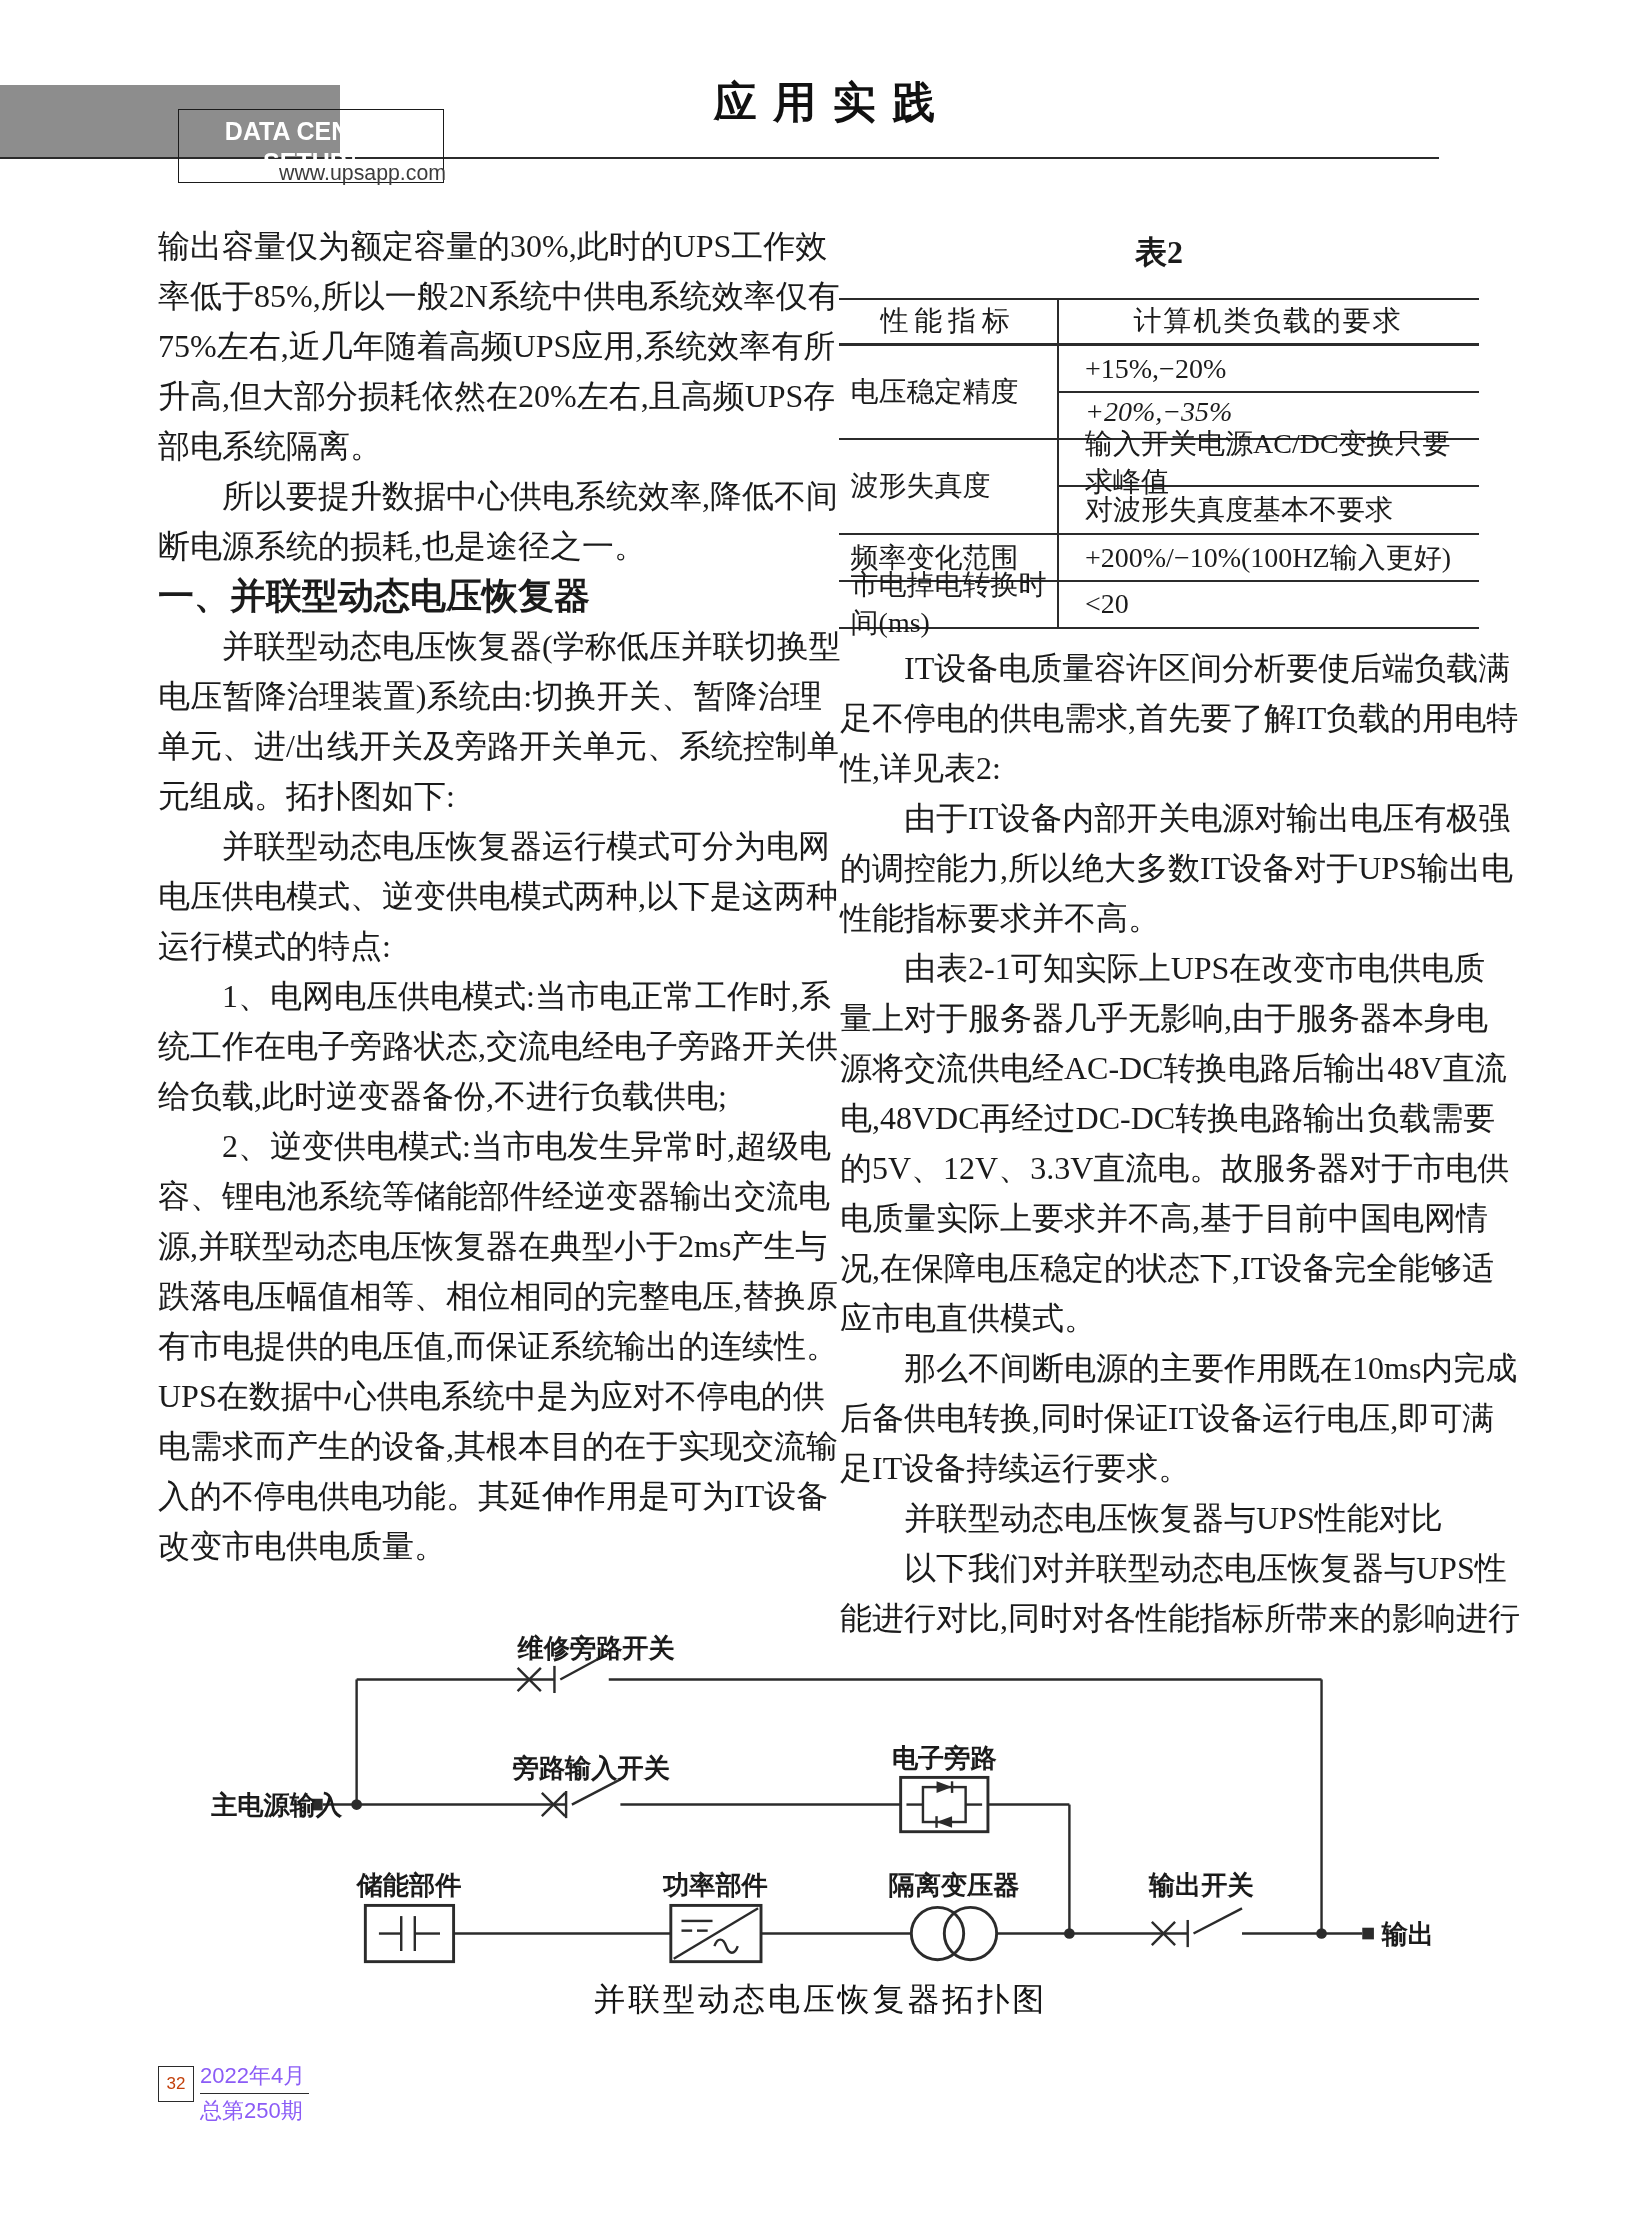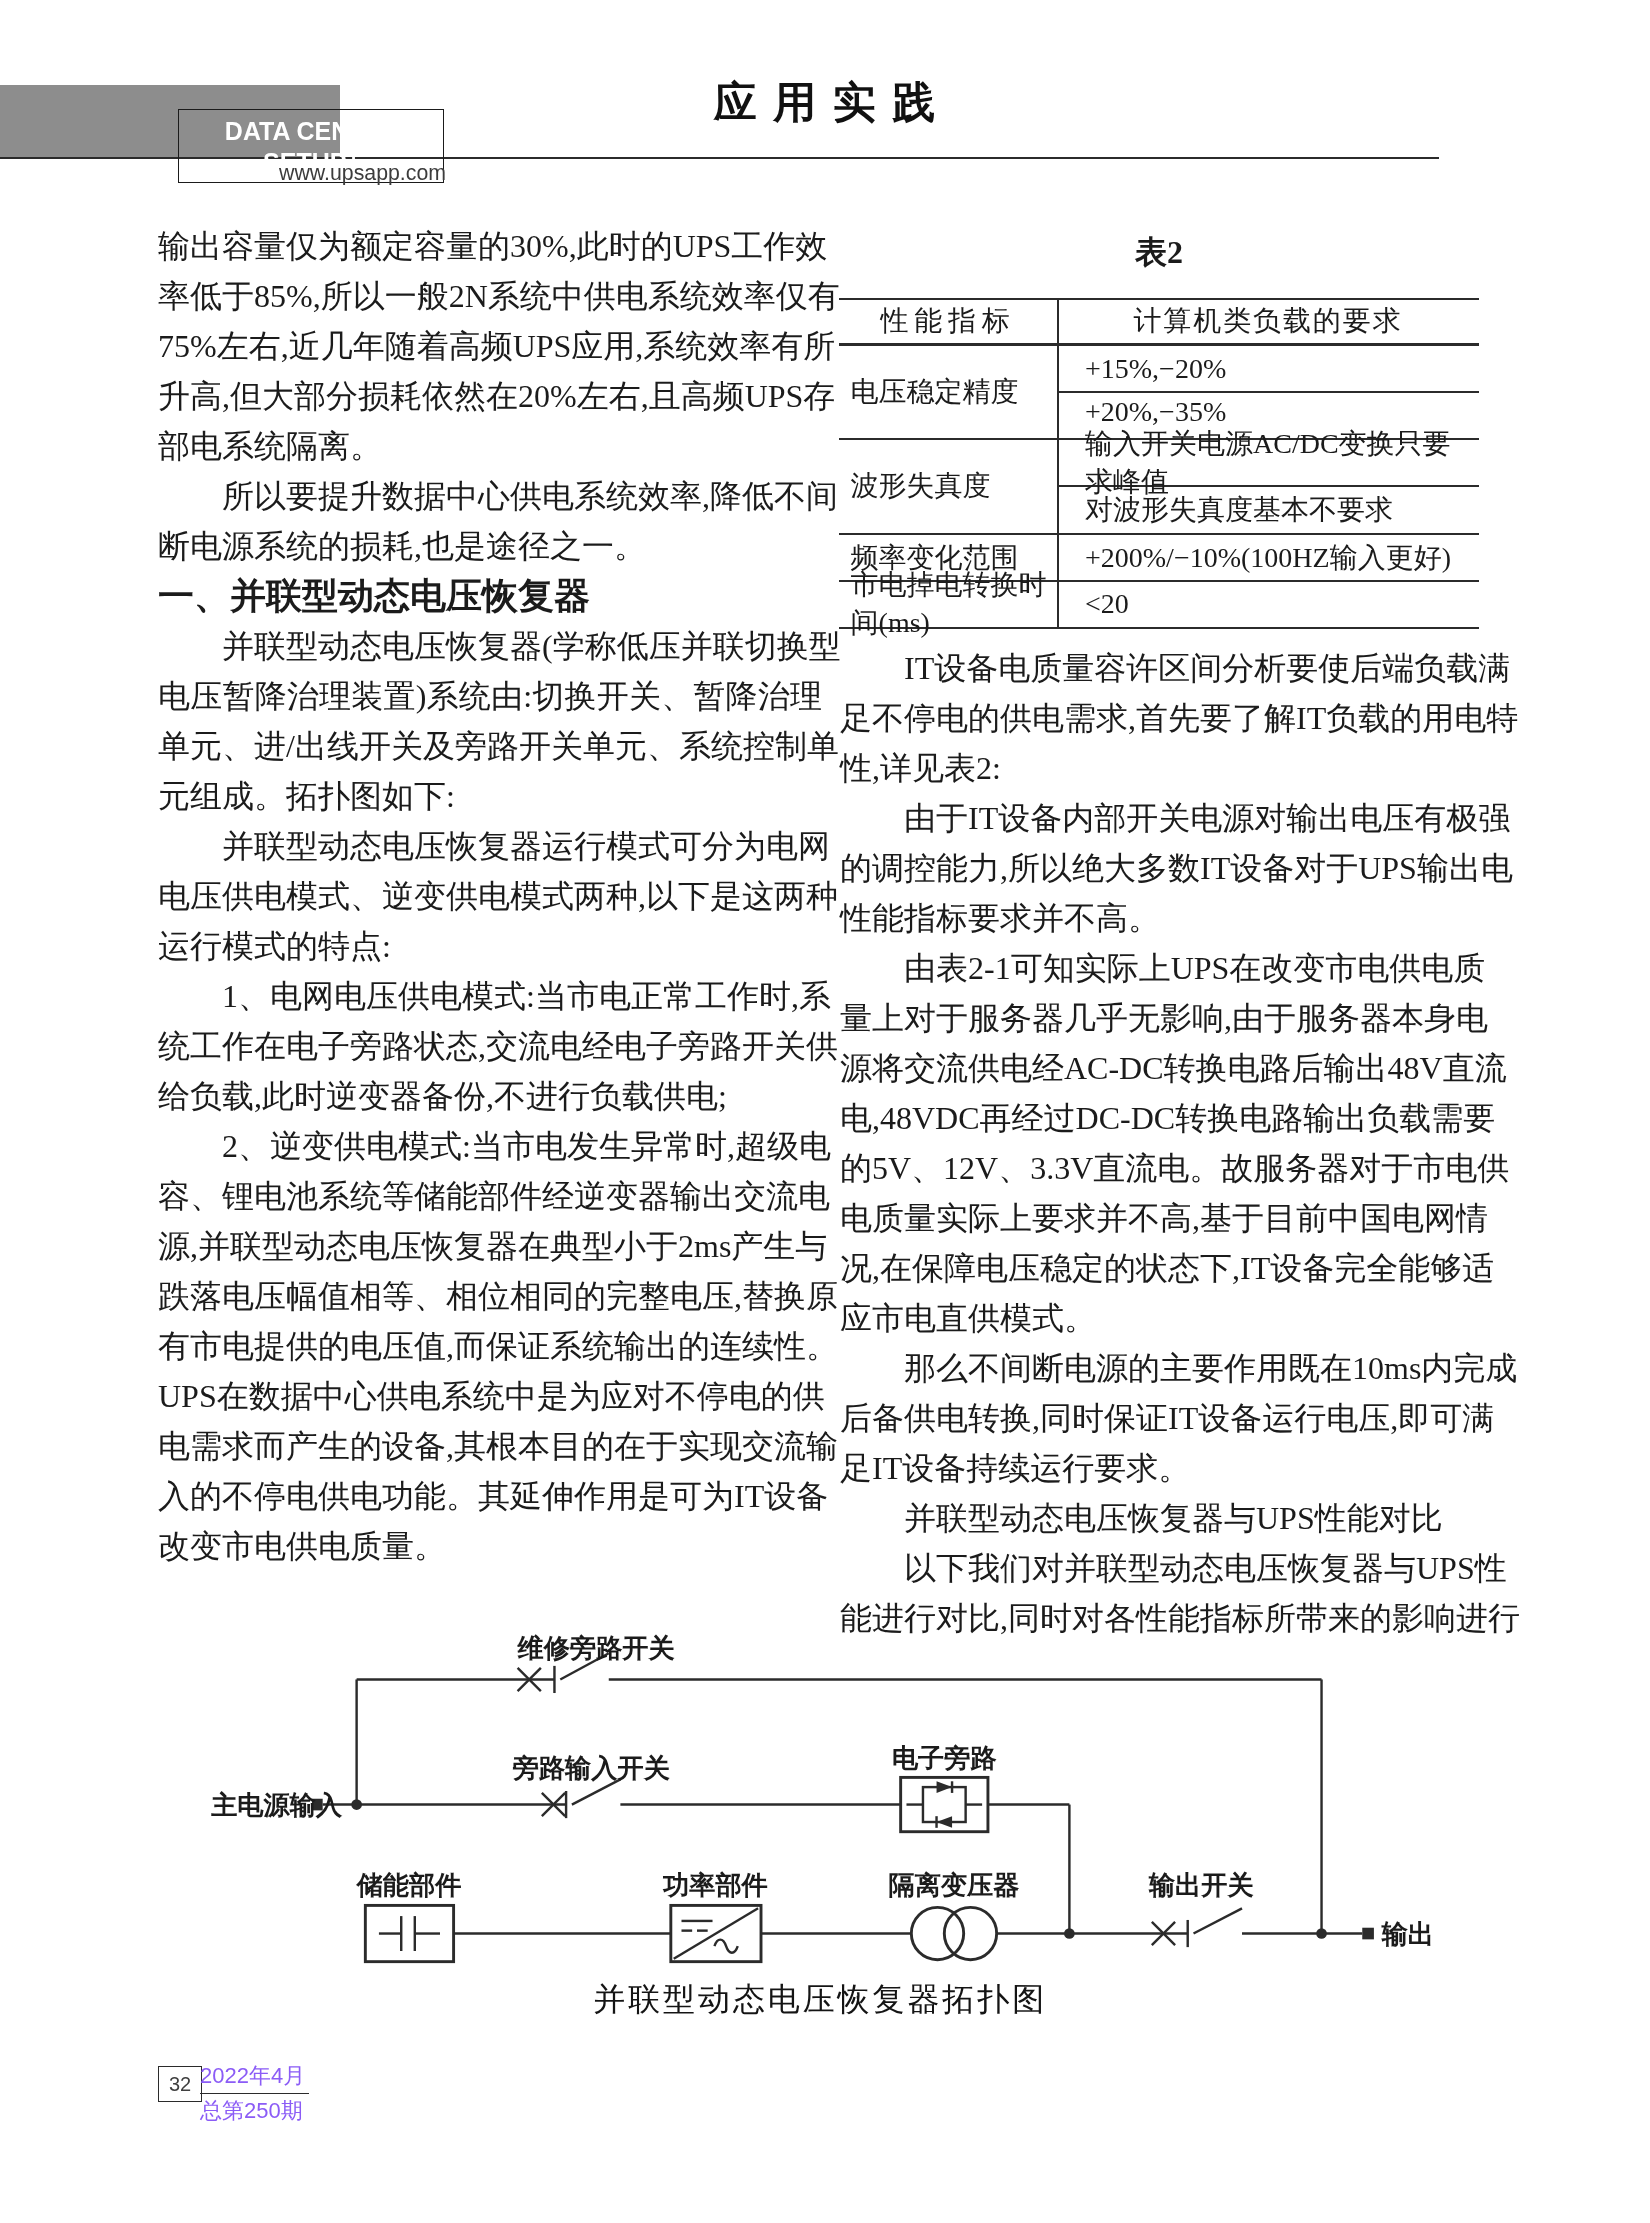--- a/index.html
+++ b/index.html
@@ -37,23 +37,23 @@
   .tbl .cell.center{justify-content:center;}
   .tbl .cell.lab{left:11.6px;width:204px;}
   .tbl .cell.val{left:246px;width:388px;}
   
   .diagram{position:absolute;left:0;top:1630px;width:1651px;height:417px;}
   .diagram text{font-family:"Liberation Sans","DejaVu Sans",sans-serif;font-weight:bold;
                 font-size:27px;fill:#1b1b1b;}
   .diagram text.cap{font-family:"Liberation Serif","DejaVu Serif",serif;font-weight:normal;
                     font-size:33px;letter-spacing:3px;fill:#141414;}
   
-  .pageno-box{position:absolute;left:158px;top:2066px;width:44px;height:36px;border:1.9px solid #2b2b2b;
+  .pageno-box{position:absolute;left:158px;top:2066px;width:36px;height:36px;border:1.9px solid #2b2b2b;
               box-sizing:border-box;display:flex;align-items:center;justify-content:center;
-              font-family:"Liberation Sans","DejaVu Sans",sans-serif;font-size:20px;color:#404040;}
+              font-family:"Liberation Sans","DejaVu Sans",sans-serif;font-size:17px;color:#c2410c;}
   .issue-info{position:absolute;left:200px;top:2061px;
               font-family:"Liberation Sans","DejaVu Sans",sans-serif;font-size:22px;color:#8b5cf6;}
   .issue-info .date{padding:0 3.9px 1.9px 0;border-bottom:1.9px solid #2b2b2b;}
   .issue-info .issue{padding-top:1.9px;}
 </style>
 </head>
 <body>
 
 <div class="page">
 
@@ -118,21 +118,21 @@
     <div class="hline short" style="top:187px;"></div>
     <div class="hline" style="top:235px;"></div>
     <div class="hline" style="top:282px;"></div>
     <div class="hline" style="top:329px;"></div>
 
     <div class="cell center" style="left:0;width:218px;top:1.9px;height:43px;letter-spacing:5.8px;">性能指标</div>
     <div class="cell center" style="left:218px;width:422px;top:1.9px;height:43px;letter-spacing:1.9px;">计算机类负载的要求</div>
 
     <div class="cell lab" style="top:47px;height:93px;">电压稳定精度</div>
     <div class="cell val" style="top:47px;height:47px;font-family:Liberation Serif, serif;">+15%,−20%</div>
-    <div class="cell val" style="top:94px;height:40px;">+20%,−35%</div>
+    <div class="cell val" style="top:94px;height:40px;font-style:italic;">+20%,−35%</div>
 
     <div class="cell lab" style="top:141px;height:93px;">波形失真度</div>
     <div class="cell val" style="top:141px;height:47px;">输入开关电源AC/DC变换只要求峰值</div>
     <div class="cell val" style="top:188px;height:47px;">对波形失真度基本不要求</div>
 
     <div class="cell lab" style="top:236px;height:47px;">频率变化范围</div>
     <div class="cell val" style="top:236px;height:47px;">+200%/−10%(100HZ输入更好)</div>
 
     <div class="cell lab" style="top:283px;height:46px;">市电掉电转换时间(ms)</div>
     <div class="cell val" style="top:283px;height:46px;">&lt;20</div>

